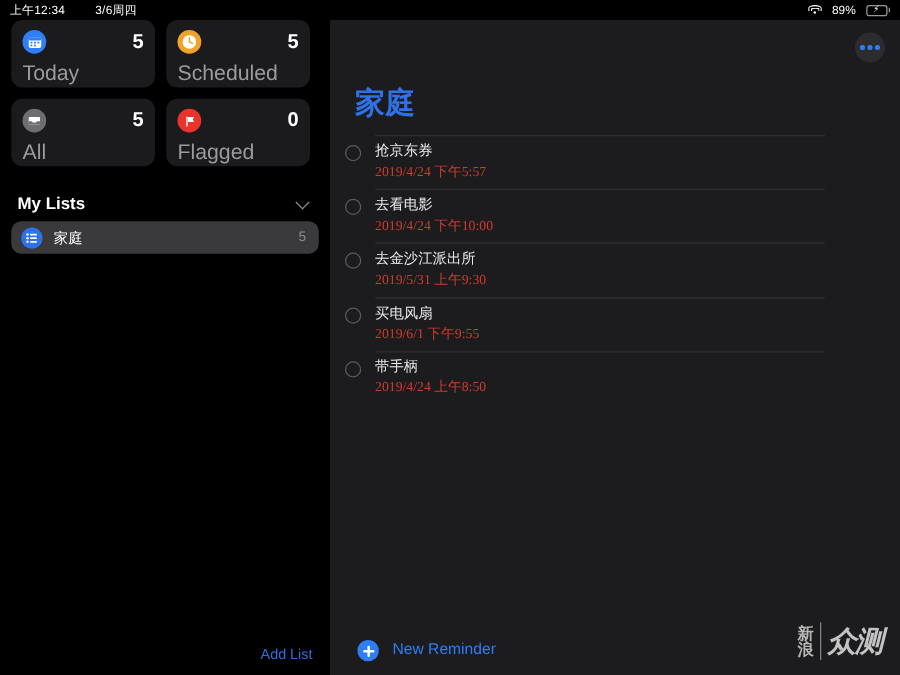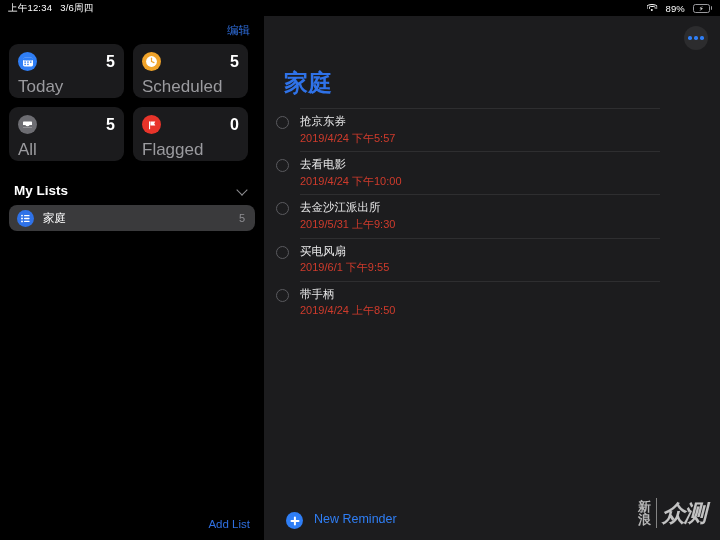--- a/index.html
+++ b/index.html
@@ -10,21 +10,21 @@
     -webkit-font-smoothing:antialiased;
   }
   #screen { position:relative; width:720px; height:540px; background:#000; }
 
   
   #statusbar {
     position:absolute; top:0; left:0; width:720px; height:16px;
     display:flex; align-items:center; justify-content:space-between;
     padding:0 8px 0 8px; background:#000; z-index:40;
   }
-  .sb-left { display:flex; align-items:center; gap:8px; font-size:9.5px; color:#fff; letter-spacing:.2px; }
+  .sb-left { display:flex; align-items:center; gap:24px; font-size:9.5px; color:#fff; letter-spacing:.2px; }
   .sb-right { display:flex; align-items:center; gap:8px; font-size:9.5px; color:#fff; }
   .wifi-ico { display:inline-block; width:11px; height:9px; position:relative; }
   .wifi-ico i { position:absolute; left:50%; transform:translateX(-50%); border:1.2px solid #fff; border-bottom:none; border-radius:50% 50% 0 0; }
   .wifi-ico i.a { width:11px; height:5px; top:0; }
   .wifi-ico i.b { width:6.5px; height:3.2px; top:2.4px; }
   .wifi-ico i.c { width:2.4px; height:2.4px; top:5px; background:#fff; border:none; border-radius:50%; }
   .batt { display:inline-flex; align-items:center; }
   .batt .body { width:17px; height:9px; border:1px solid #9a9a9e; border-radius:2.5px; padding:1px; position:relative; }
   .batt .fill { width:100%; height:100%; background:#35c759; border-radius:1.2px; }
   .batt .bolt { position:absolute; left:50%; top:50%; transform:translate(-50%,-50%); font-size:7px; color:#fff; line-height:1; }
@@ -86,21 +86,21 @@
     border-radius:50%; background:#2c2c2e; display:flex; align-items:center;
     justify-content:center; gap:2.5px; cursor:pointer;
   }
   #more-btn span { width:3.4px; height:3.4px; border-radius:50%; background:#2f7ef5; display:block; }
 
   #list-title {
     position:absolute; left:20px; top:55px; font-size:24px; font-weight:bold;
     color:#2f72e8; line-height:1;
   }
 
-  #reminders { position:absolute; left:0; top:92px; width:396px; }
+  #reminders { position:absolute; left:0; top:92px; width:396px;font-family:Liberation Serif, serif; }
   .rem-row { display:flex; height:43.2px; cursor:pointer; }
   .rem-check {
     width:36px; flex:0 0 auto; display:flex; align-items:flex-start; justify-content:center;
     padding-top:8px;
   }
   .rem-check i { width:13px; height:13px; border:1.3px solid #5a5a5e; border-radius:50%; display:block; }
   .rem-body { flex:1; border-top:1px solid #2e2e30; padding-top:5px; padding-right:10px; }
   .rem-row:first-child .rem-body { border-top:1px solid #2e2e30; }
   .rem-title { font-size:11.5px; color:#e9e9ea; line-height:1.35; }
   .rem-date { font-size:11px; color:#cf3b2c; line-height:1.4; margin-top:1px; }
@@ -154,23 +154,20 @@
       <span>89%</span>
       <span class="batt">
         <span class="body"><span class="fill"></span><span class="bolt">⚡</span></span>
         <span class="cap"></span>
       </span>
     </div>
   </div>
 
   <div id="sidebar">
 
-    <div id="sidebar-top">
-      <span id="edit-btn">编辑</span>
-    </div>
 
     <div class="cards">
 
       <div class="card">
         <div class="card-top">
           <span class="card-ico" style="background:#2f7ef5">
             <svg width="12" height="12" viewBox="0 0 12 12">
               <rect x="1" y="1.8" width="10" height="8.6" rx="1.6" fill="#fff"></rect>
               <rect x="1" y="1.8" width="10" height="2.6" rx="1.2" fill="#2f7ef5"></rect>
               <rect x="2.4" y="5.4" width="1.5" height="1.4" fill="#2f7ef5"></rect>

